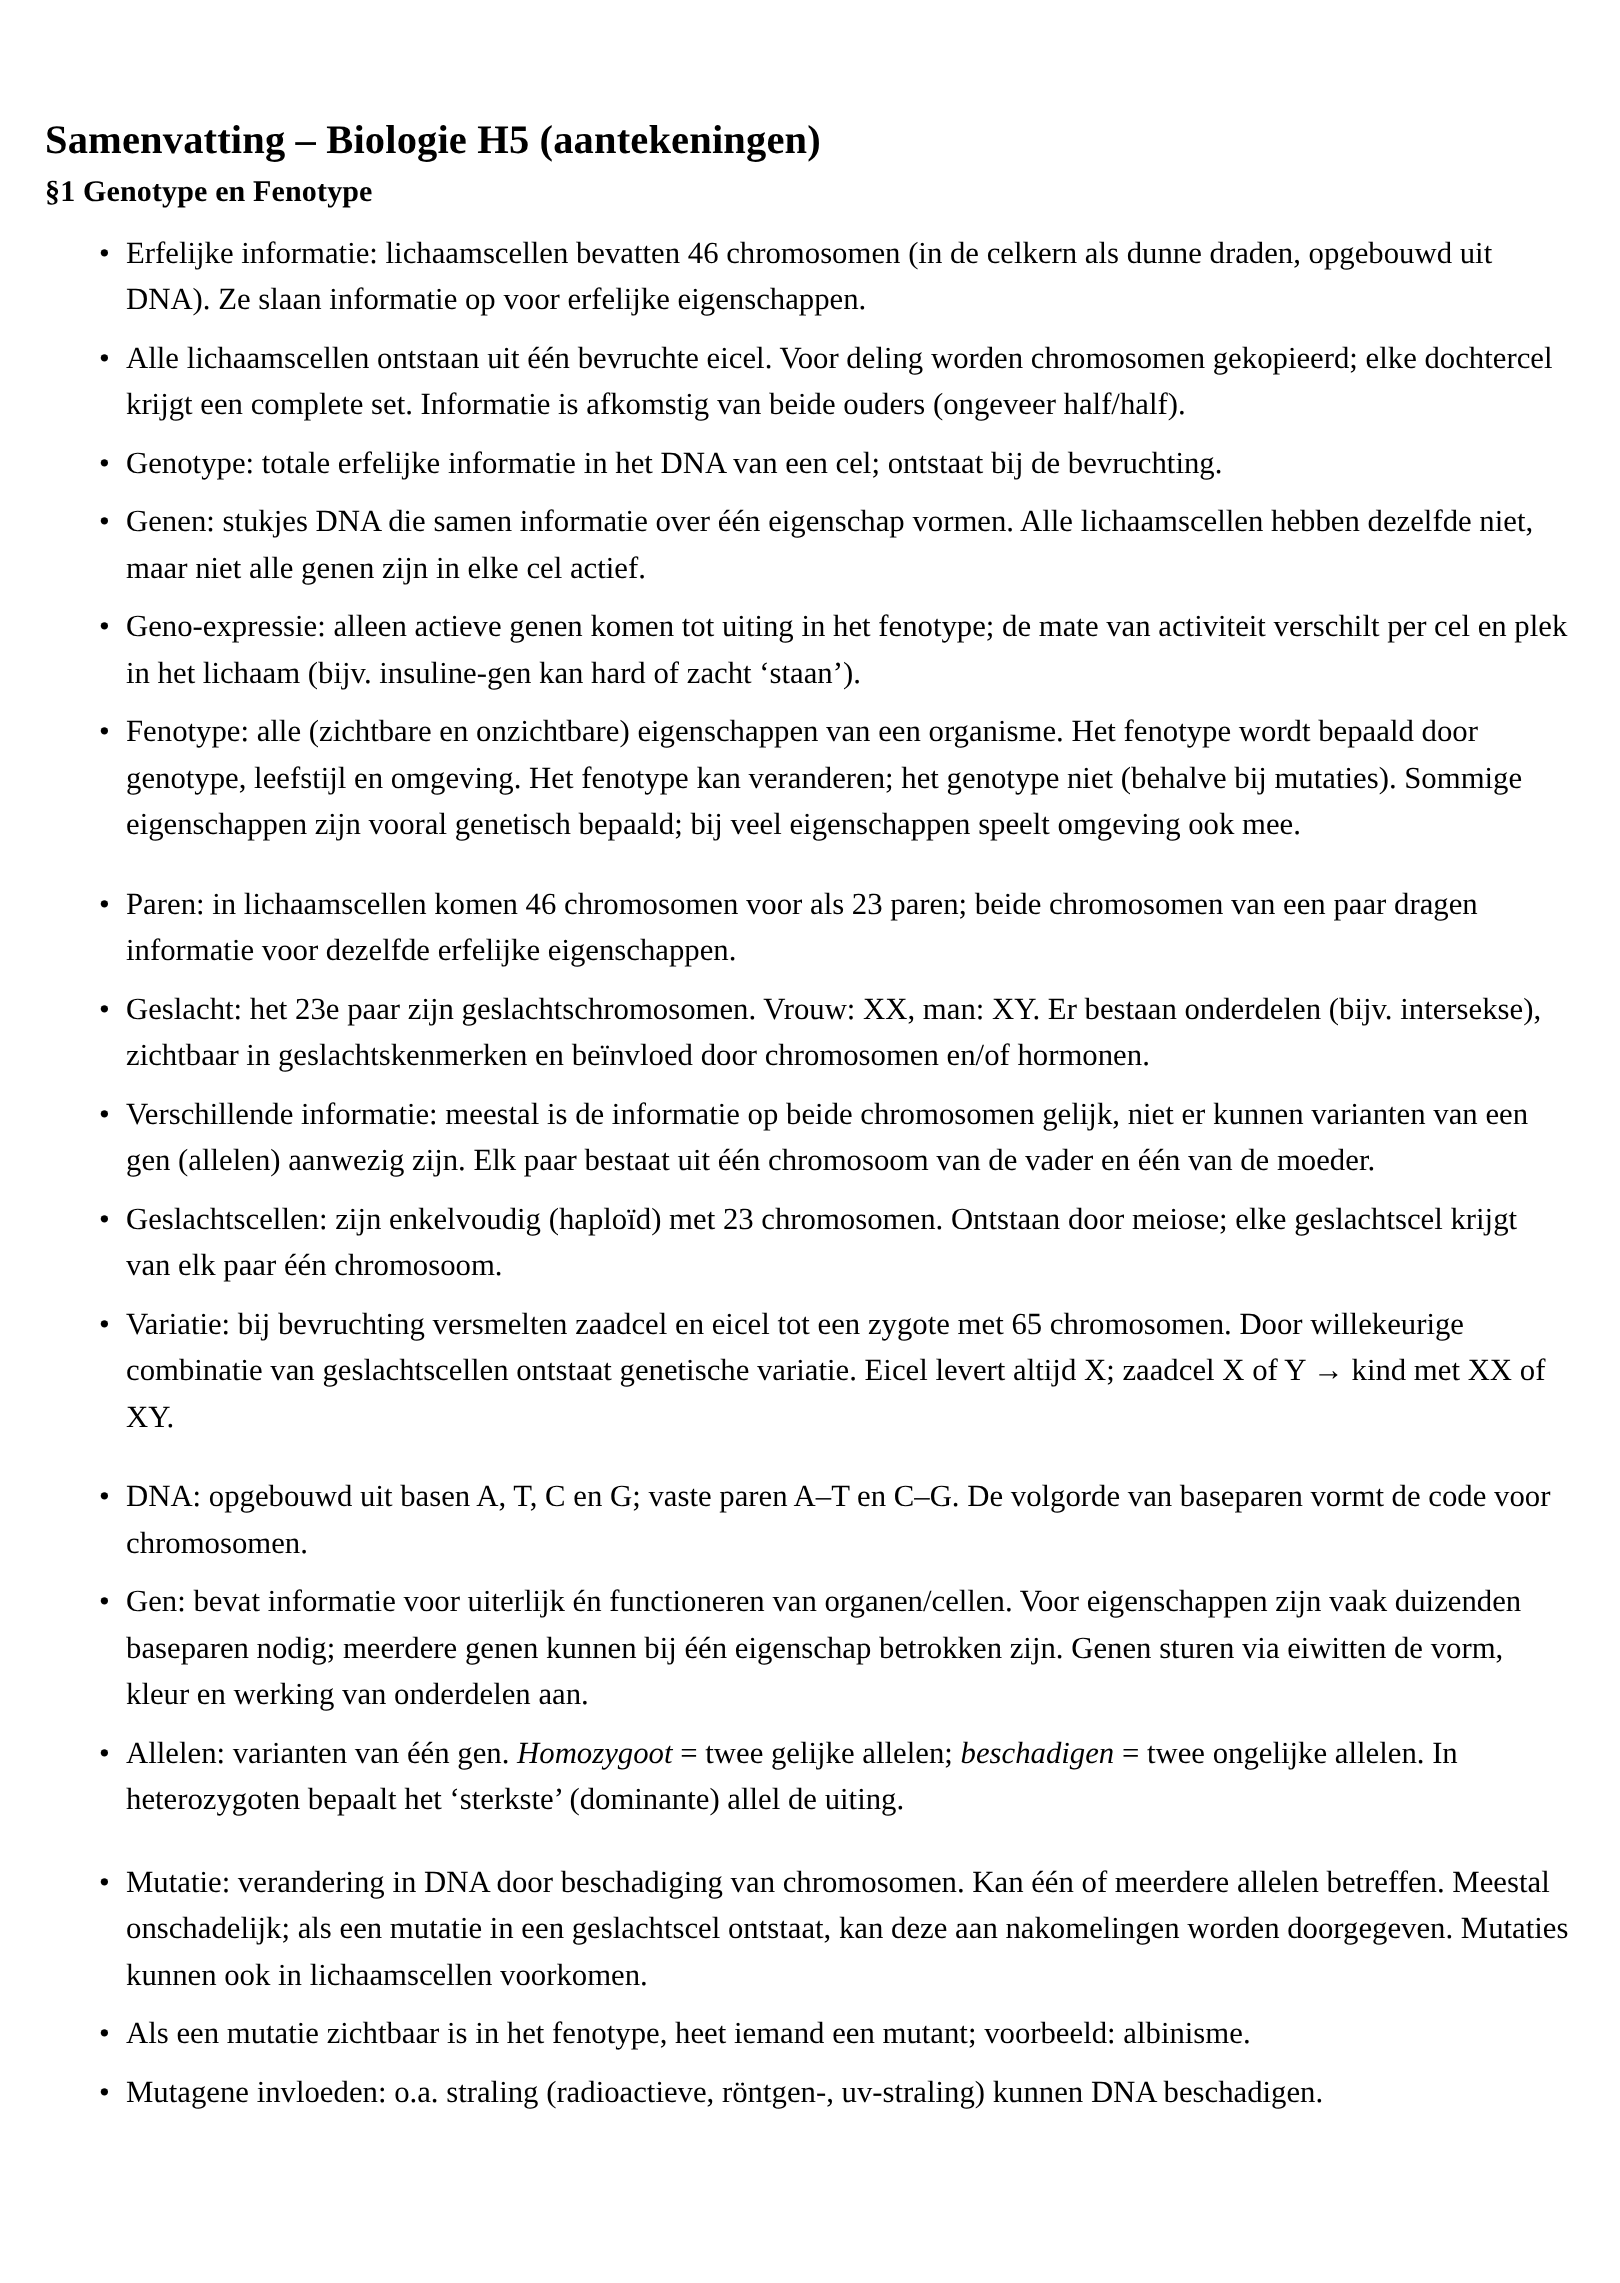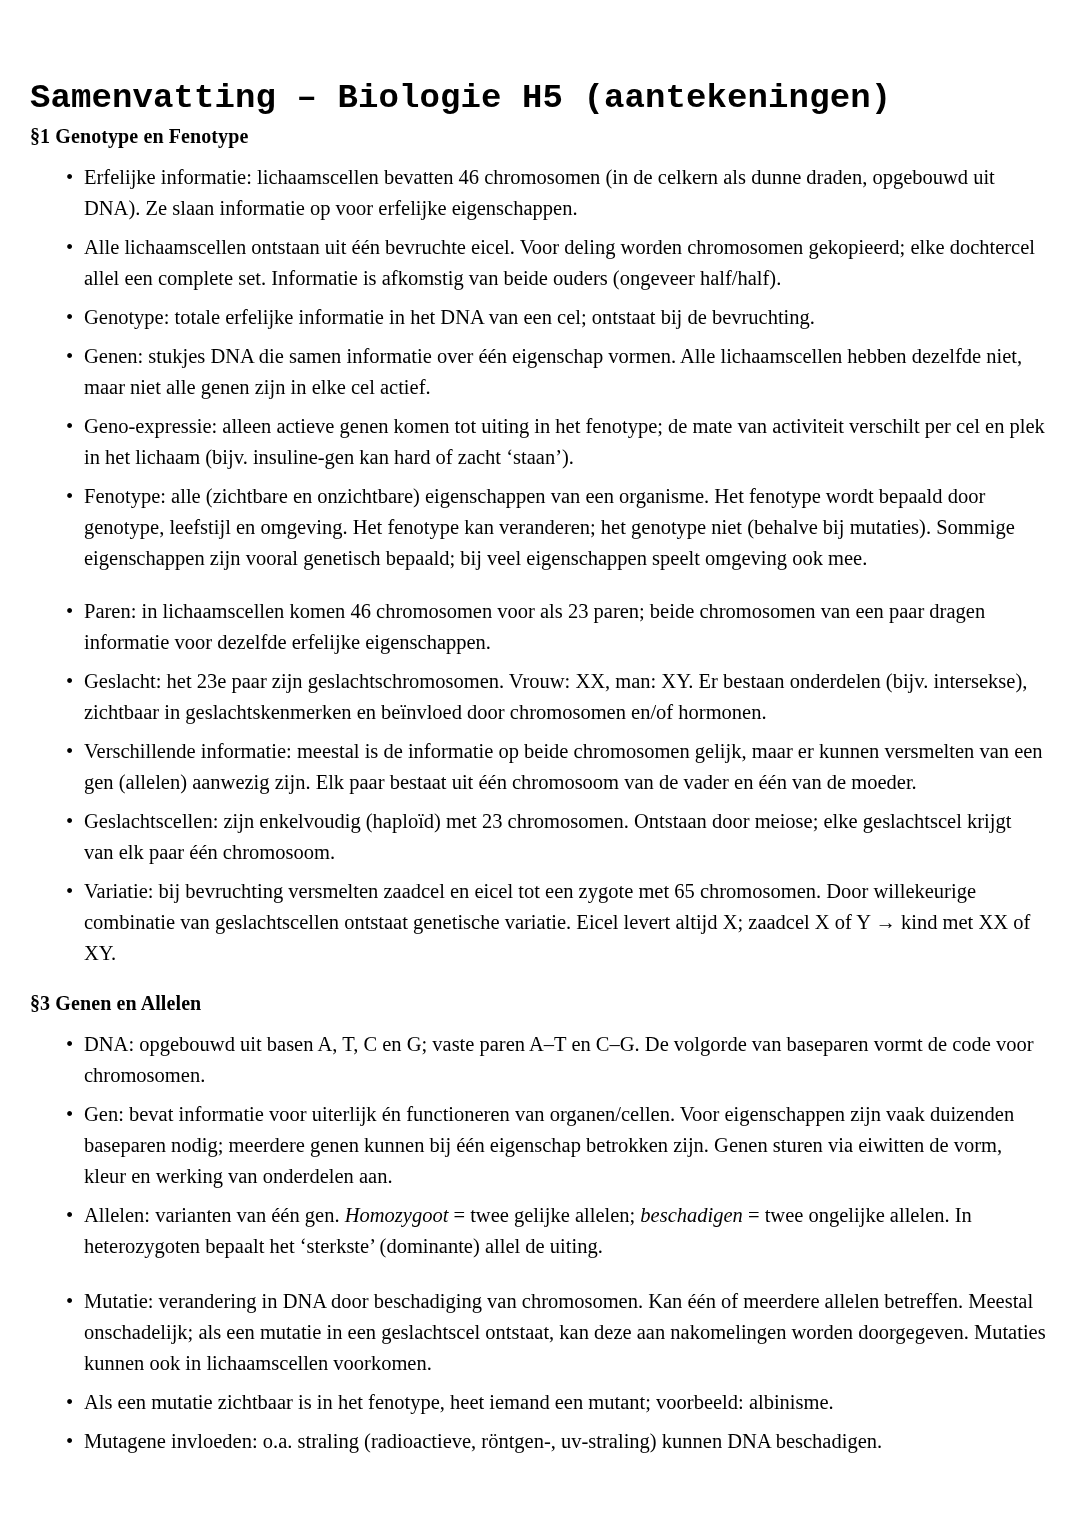--- a/index.html
+++ b/index.html
@@ -16,26 +16,25 @@
   }
   .page {
     position: relative;
     width: 1080px;
     min-height: 1522px;
     box-sizing: border-box;
     padding: 78px 34px 40px 28px;
     background: #ffffff;
   }
   .doc-title {
-    font-size: 34px;
+    font-size: 27px;
     font-weight: bold;
     line-height: 1.18;
     margin: 0 0 6px 2px;
     letter-spacing: 0.1px;
-    font-family: Liberation Mono, monospace;
   }
   .section-heading {
     font-size: 20px;
     font-weight: bold;
     line-height: 1.2;
     margin: 0 0 4px 2px;
     letter-spacing: 0.1px;
   }
   .section {
     margin: 0 0 2px 0;
@@ -86,21 +85,21 @@
 
   <div class="section">
     <h2 class="section-heading">§1 Genotype en Fenotype</h2>
     <ul class="bullet-list">
       <li class="bullet-item">
         <span class="bullet-marker">•</span>
         <span class="bullet-text">Erfelijke informatie: lichaamscellen bevatten 46 chromosomen (in de celkern als dunne draden, opgebouwd uit DNA). Ze slaan informatie op voor erfelijke eigenschappen.</span>
       </li>
       <li class="bullet-item">
         <span class="bullet-marker">•</span>
-        <span class="bullet-text">Alle lichaamscellen ontstaan uit één bevruchte eicel. Voor deling worden chromosomen gekopieerd; elke dochtercel allel een complete set. Informatie is afkomstig van beide ouders (ongeveer half/half).</span>
+        <span class="bullet-text">Alle lichaamscellen ontstaan uit één bevruchte eicel. Voor deling worden chromosomen gekopieerd; elke dochtercel krijgt een complete set. Informatie is afkomstig van beide ouders (ongeveer half/half).</span>
       </li>
       <li class="bullet-item">
         <span class="bullet-marker">•</span>
         <span class="bullet-text">Genotype: totale erfelijke informatie in het DNA van een cel; ontstaat bij de bevruchting.</span>
       </li>
       <li class="bullet-item">
         <span class="bullet-marker">•</span>
         <span class="bullet-text">Genen: stukjes DNA die samen informatie over één eigenschap vormen. Alle lichaamscellen hebben dezelfde niet, maar niet alle genen zijn in elke cel actief.</span>
       </li>
       <li class="bullet-item">
@@ -119,35 +118,34 @@
       <li class="bullet-item">
         <span class="bullet-marker">•</span>
         <span class="bullet-text">Paren: in lichaamscellen komen 46 chromosomen voor als 23 paren; beide chromosomen van een paar dragen informatie voor dezelfde erfelijke eigenschappen.</span>
       </li>
       <li class="bullet-item">
         <span class="bullet-marker">•</span>
         <span class="bullet-text">Geslacht: het 23e paar zijn geslachtschromosomen. Vrouw: XX, man: XY. Er bestaan onderdelen (bijv. intersekse), zichtbaar in geslachtskenmerken en beïnvloed door chromosomen en/of hormonen.</span>
       </li>
       <li class="bullet-item">
         <span class="bullet-marker">•</span>
-        <span class="bullet-text">Verschillende informatie: meestal is de informatie op beide chromosomen gelijk, maar er kunnen versmelten van een gen (allelen) aanwezig zijn. Elk paar bestaat uit één chromosoom van de vader en één van de moeder.</span>
+        <span class="bullet-text">Verschillende informatie: meestal is de informatie op beide chromosomen gelijk, niet er kunnen varianten van een gen (allelen) aanwezig zijn. Elk paar bestaat uit één chromosoom van de vader en één van de moeder.</span>
       </li>
       <li class="bullet-item">
         <span class="bullet-marker">•</span>
         <span class="bullet-text">Geslachtscellen: zijn enkelvoudig (haploïd) met 23 chromosomen. Ontstaan door meiose; elke geslachtscel krijgt van elk paar één chromosoom.</span>
       </li>
       <li class="bullet-item">
         <span class="bullet-marker">•</span>
         <span class="bullet-text">Variatie: bij bevruchting versmelten zaadcel en eicel tot een zygote met 65 chromosomen. Door willekeurige combinatie van geslachtscellen ontstaat genetische variatie. Eicel levert altijd X; zaadcel X of Y → kind met XX of XY.</span>
       </li>
     </ul>
   </div>
 
   <div class="section">
-    <h2 class="section-heading">§3 Genen en Allelen</h2>
     <ul class="bullet-list">
       <li class="bullet-item">
         <span class="bullet-marker">•</span>
         <span class="bullet-text">DNA: opgebouwd uit basen A, T, C en G; vaste paren A–T en C–G. De volgorde van baseparen vormt de code voor chromosomen.</span>
       </li>
       <li class="bullet-item">
         <span class="bullet-marker">•</span>
         <span class="bullet-text">Gen: bevat informatie voor uiterlijk én functioneren van organen/cellen. Voor eigenschappen zijn vaak duizenden baseparen nodig; meerdere genen kunnen bij één eigenschap betrokken zijn. Genen sturen via eiwitten de vorm, kleur en werking van onderdelen aan.</span>
       </li>
       <li class="bullet-item">

